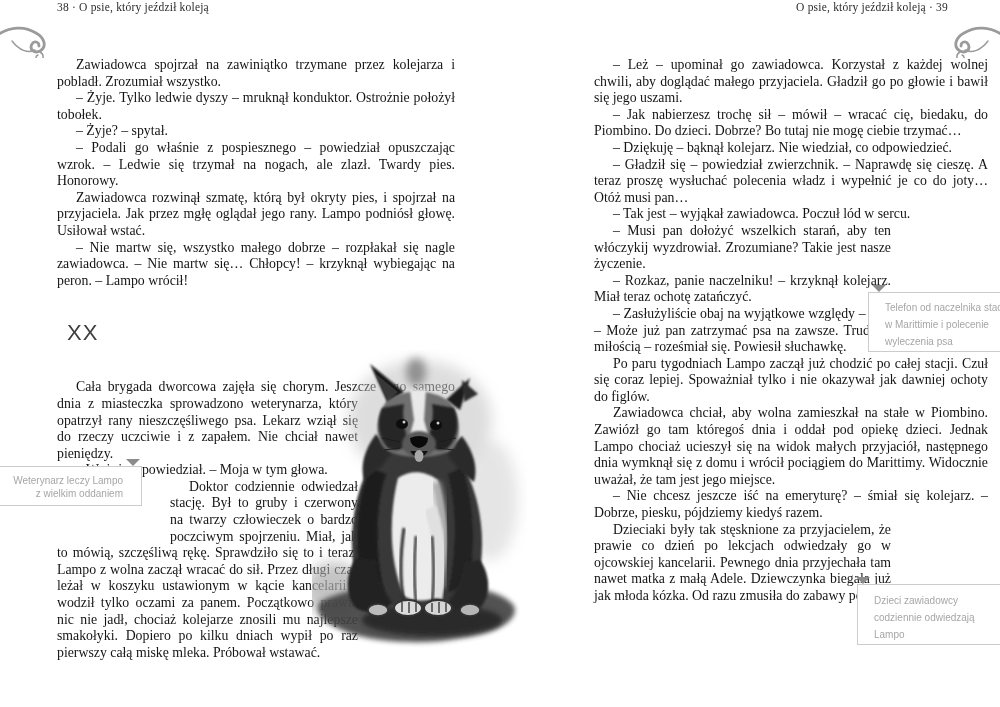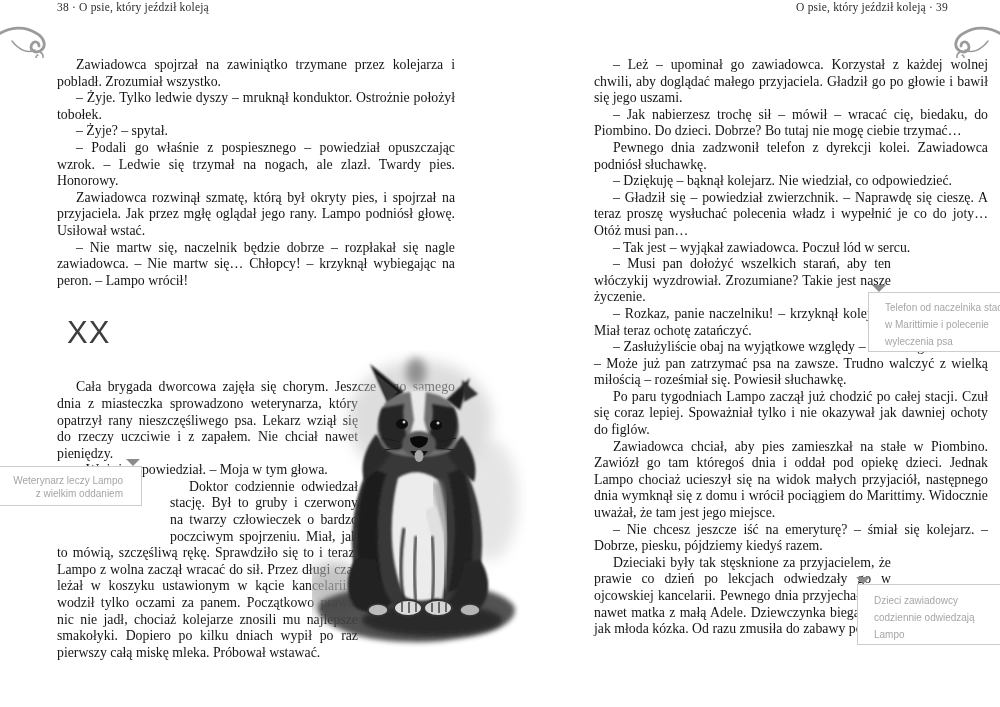--- a/index.html
+++ b/index.html
@@ -18,21 +18,21 @@
   .flourish{position:absolute;top:14px;}
   .flourish.tl{left:-2px;}
   .flourish.tr{right:-2px;transform:scaleX(-1);}
   
   .col{position:absolute;top:57px;font-size:13.8px;line-height:16.6px;}
   .col.left{left:57px;width:398px;}
   .col.right{left:556px;width:394px;margin-left:38px;}
   .col p{margin:0;text-indent:19px;text-align:justify;}
   .chapter{
     font-family:"Liberation Sans",sans-serif;font-weight:400;
-    font-size:31px;line-height:32px;color:#3e3e3e;letter-spacing:1px;
+    font-size:22px;line-height:32px;color:#3e3e3e;letter-spacing:1px;
     margin:28px 0 30px 10px;
   }
   
   .push-right{float:right;width:0;height:17px;}
   .dog-spacer{float:right;clear:right;width:97px;height:265px;}
   .vet-spacer{float:left;width:113px;height:66px;}
   .note-spacer{float:right;width:97px;height:66px;}
   
   .mnote{
     position:absolute;background:#fff;border:1px solid #cccccc;
@@ -75,43 +75,42 @@
 
   <div class="run-head left">38 · O psie, który jeździł koleją</div>
   <div class="run-head right">O psie, który jeździł koleją · 39</div>
 
   <div class="col left">
     <p>Zawiadowca spojrzał na zawiniątko trzymane przez kolejarza i pobladł. Zrozumiał wszystko.</p>
     <p>– Żyje. Tylko ledwie dyszy – mruknął konduktor. Ostrożnie położył tobołek.</p>
     <p>– Żyje? – spytał.</p>
     <p>– Podali go właśnie z pospiesznego – powiedział opuszczając wzrok. – Ledwie się trzymał na nogach, ale zlazł. Twardy pies. Honorowy.</p>
     <p>Zawiadowca rozwinął szmatę, którą był okryty pies, i spojrzał na przyjaciela. Jak przez mgłę oglądał jego rany. Lampo podniósł głowę. Usiłował wstać.</p>
-    <p>– Nie martw się, naczelnik będzie dobrze – rozpłakał się nagle zawiadowca. – Nie martw się… Chłopcy! – krzyknął wybiegając na peron. – Lampo wrócił!</p>
+    <p>– Nie martw się, wszystko małego dobrze – rozpłakał się nagle zawiadowca. – Nie martw się… Chłopcy! – krzyknął wybiegając na peron. – Lampo wrócił!</p>
     <h2 class="chapter">XX</h2>
     <div class="push-right"></div>
     <div class="dog-spacer"></div>
     <p>Cała brygada dworcowa zajęła się chorym. Jeszcze tego samego dnia z miasteczka sprowadzono weterynarza, który opatrzył rany nieszczęśliwego psa. Lekarz wziął się do rzeczy uczciwie i z zapałem. Nie chciał nawet pieniędzy.</p>
     <p>– Wyżyje – powiedział. – Moja w tym głowa.</p>
     <div class="vet-spacer"></div>
     <p>Doktor codziennie odwiedzał stację. Był to gruby i czerwony na twarzy człowieczek o bardzo poczciwym spojrzeniu. Miał, jak to mówią, szczęśliwą rękę. Sprawdziło się to i teraz. Lampo z wolna zaczął wracać do sił. Przez długi czas leżał w koszyku ustawionym w kącie kancelarii i wodził tylko oczami za panem. Początkowo prawie nic nie jadł, chociaż kolejarze znosili mu najlepsze smakołyki. Dopiero po kilku dniach wypił po raz pierwszy całą miskę mleka. Próbował wstawać.</p>
   </div>
 
   <div class="col right">
     <p>– Leż – upominał go zawiadowca. Korzystał z każdej wolnej chwili, aby doglądać małego przyjaciela. Gładził go po głowie i bawił się jego uszami.</p>
     <p>– Jak nabierzesz trochę sił – mówił – wracać cię, biedaku, do Piombino. Do dzieci. Dobrze? Bo tutaj nie mogę ciebie trzymać…</p>
-    <p>Pewnego dnia zadzwonił telefon z dyrekcji kolei. Zawiadowca podniósł słuchawkę.</p>
     <p>– Dziękuję – bąknął kolejarz. Nie wiedział, co odpowiedzieć.</p>
     <p>– Gładził się – powiedział zwierzchnik. – Naprawdę się cieszę. A teraz proszę wysłuchać polecenia władz i wypełnić je co do joty… Otóż musi pan…</p>
     <p>– Tak jest – wyjąkał zawiadowca. Poczuł lód w sercu.</p>
     <div class="note-spacer"></div>
     <p>– Musi pan dołożyć wszelkich starań, aby ten włóczykij wyzdrowiał. Zrozumiane? Takie jest nasze życzenie.</p>
     <p>– Rozkaz, panie naczelniku! – krzyknął kolejarz. Miał teraz ochotę zatańczyć.</p>
     <p>– Zasłużyliście obaj na wyjątkowe względy – rzekł srogi naczelnik. – Może już pan zatrzymać psa na zawsze. Trudno walczyć z wielką miłością – roześmiał się. Powiesił słuchawkę.</p>
     <p>Po paru tygodniach Lampo zaczął już chodzić po całej stacji. Czuł się coraz lepiej. Spoważniał tylko i nie okazywał jak dawniej ochoty do figlów.</p>
-    <p>Zawiadowca chciał, aby pies zamieszkał na stałe w Piombino. Zawiózł go tam któregoś dnia i oddał pod opiekę dzieci. Jednak Lampo chociaż ucieszył się na widok małych przyjaciół, następnego dnia wymknął się z domu i wrócił pociągiem do Marittimy. Widocznie uważał, że tam jest jego miejsce.</p>
+    <p>Zawiadowca chciał, aby wolna zamieszkał na stałe w Piombino. Zawiózł go tam któregoś dnia i oddał pod opiekę dzieci. Jednak Lampo chociaż ucieszył się na widok małych przyjaciół, następnego dnia wymknął się z domu i wrócił pociągiem do Marittimy. Widocznie uważał, że tam jest jego miejsce.</p>
     <p>– Nie chcesz jeszcze iść na emeryturę? – śmiał się kolejarz. – Dobrze, piesku, pójdziemy kiedyś razem.</p>
     <div class="note-spacer"></div>
     <p>Dzieciaki były tak stęsknione za przyjacielem, że prawie co dzień po lekcjach odwiedzały go w ojcowskiej kancelarii. Pewnego dnia przyjechała tam nawet matka z małą Adele. Dziewczynka biegała już jak młoda kózka. Od razu zmusiła do zabawy poważnego Lampo.</p>
   </div>
 
   <div class="tri vet"></div>
   <div class="mnote vet">
     <div class="ln">Weterynarz leczy Lampo</div>
     <div class="ln">z wielkim oddaniem</div>
   </div>

